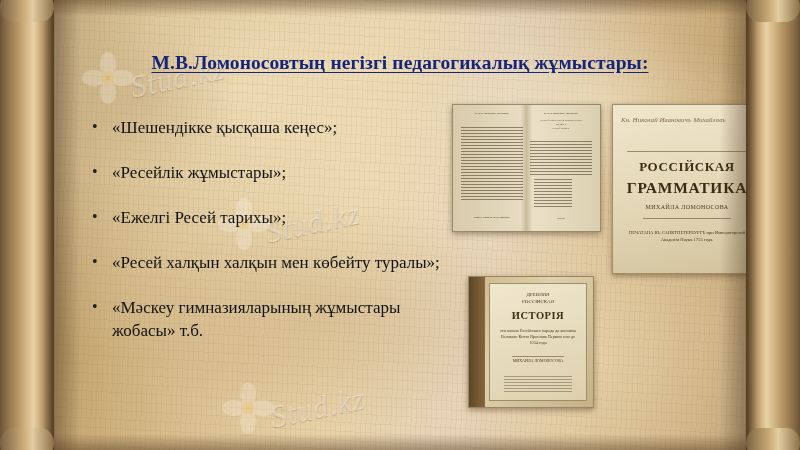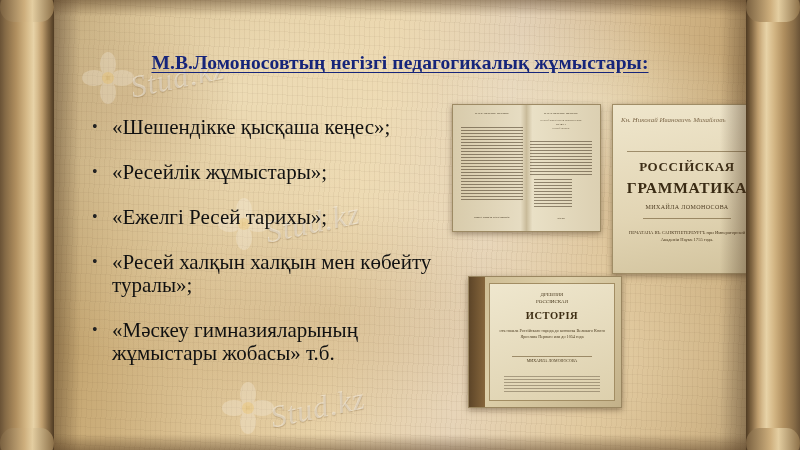--- a/index.html
+++ b/index.html
@@ -149,21 +149,21 @@
   }
   .bullet-dot {
     width: 20px;
     flex: 0 0 20px;
     color: #222;
     font-size: 16px;
     line-height: 22px;
   }
   .bullet-text {
     font-family: "Liberation Serif", serif;
-    font-size: 21px;
+    font-size: 17px;
     line-height: 23px;
     color: #111;
   }
 
   
   .photo {
     position: absolute;
     box-shadow: 0 2px 6px rgba(60,40,20,0.45);
     overflow: hidden;
     background: #e8dcc0;
@@ -253,21 +253,20 @@
     opacity: 0.6;
   }
 
   .history {
     left: 468px;
     top: 276px;
     width: 124px;
     height: 130px;
     border: 1px solid #9a8660;
     background: linear-gradient(125deg, #cbb98f 0%, #ded0aa 40%, #c3b189 100%);
-    padding-left: 28px;
   }
   .history .spine {
     position: absolute;
     left: 0; top: 0; bottom: 0; width: 16px;
     background: linear-gradient(90deg, #5d4528, #86663c);
   }
   .history .inner {
     position: absolute;
     left: 20px; right: 6px; top: 6px; bottom: 6px;
     background: linear-gradient(160deg, #efe7ce, #ddd0ad);

